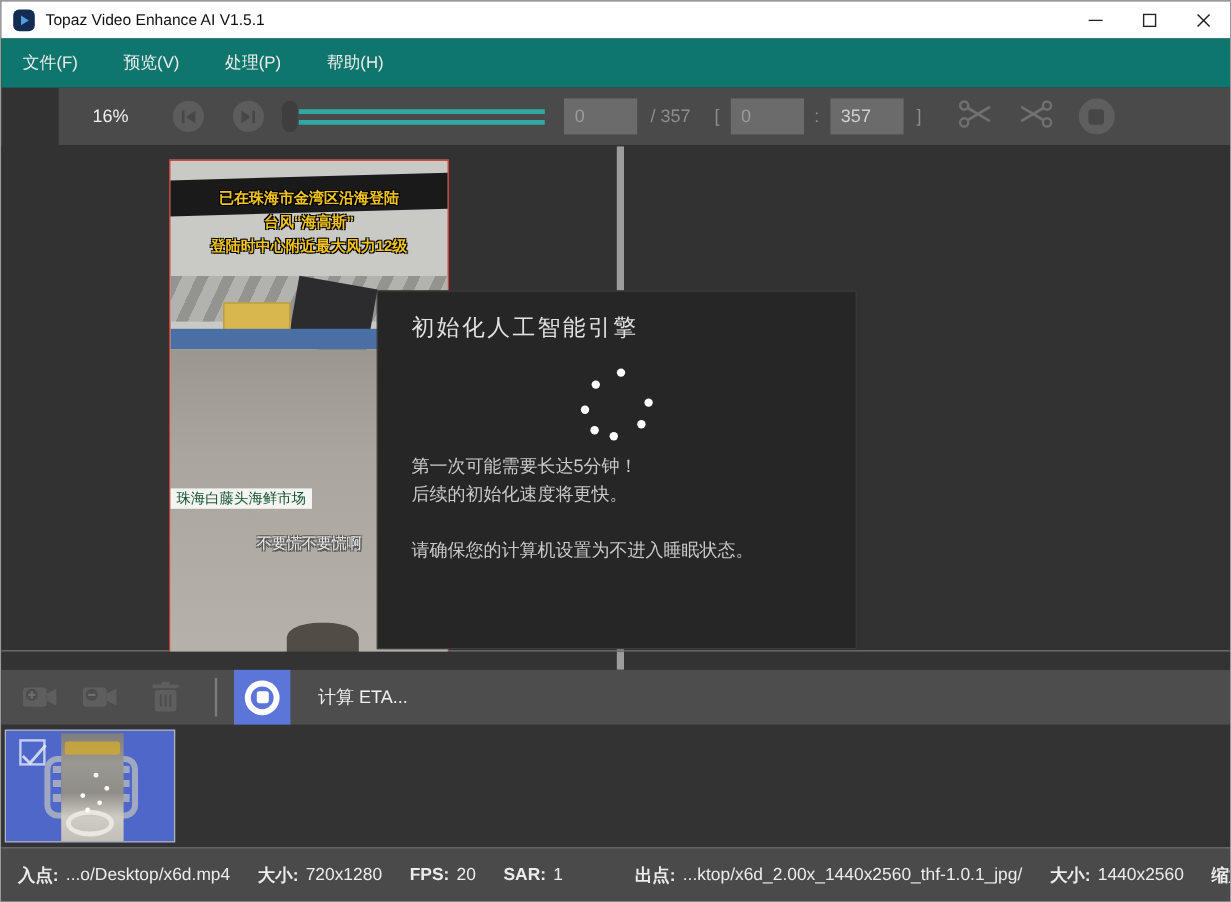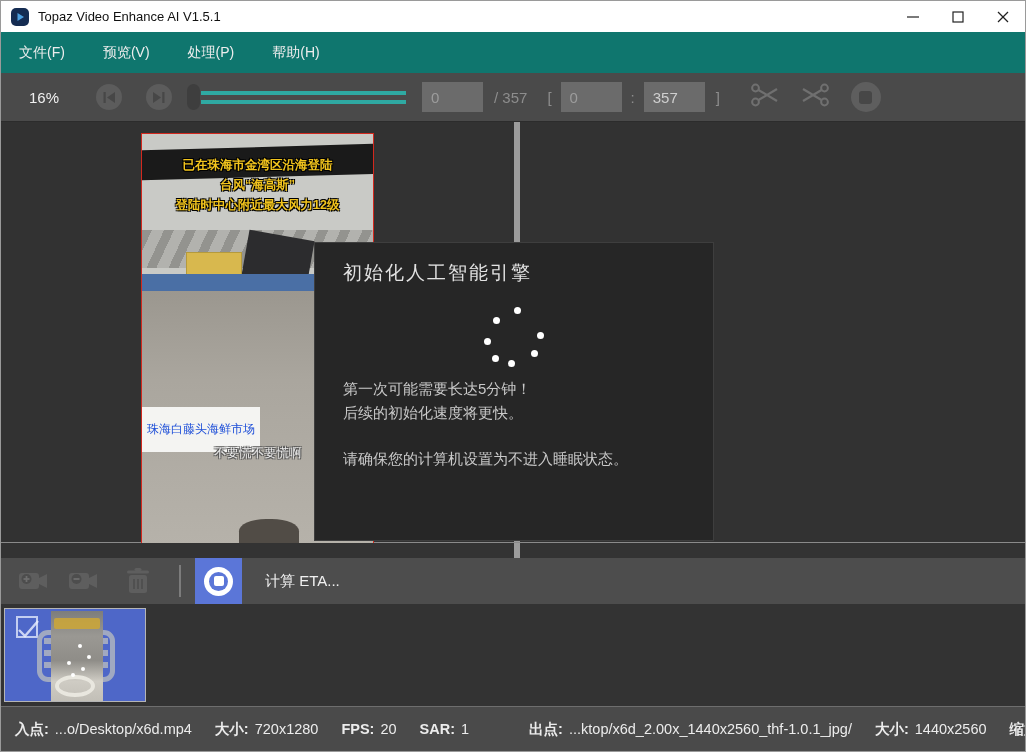--- a/index.html
+++ b/index.html
@@ -19,21 +19,21 @@
   .win-btn { width:45px; height:100%; display:flex; align-items:center; justify-content:center; }
   .win-btn svg { display:block; }
 
   
   .menubar { height:41px; background:#0f766e; display:flex; align-items:center;
              padding-left:8px; flex:0 0 41px; }
   .menu-item { color:#ededed; font-size:14px; padding:5px 10px; margin-right:18px; cursor:default; }
 
   
   .toolbar { height:49px; background:#4a4a4a; display:flex; align-items:center;
-             flex:0 0 49px; border-bottom:1px solid #2c2c2c; }
+             flex:0 0 49px; border-bottom:1px solid #2c2c2c;margin-left:48px; }
   .zoom-level { color:#f0f0f0; font-size:15px; margin-left:28px; width:38px; }
   .circle-btn { width:26px; height:26px; border-radius:50%; background:#5c5c5c;
                 display:flex; align-items:center; justify-content:center; }
   .circle-btn svg { display:block; }
   .btn-skip-start { margin-left:29px; }
   .btn-skip-end { margin-left:24px; }
   .slider-handle { width:13px; height:26px; border-radius:7px; background:#3e3e3e; margin-left:15px; }
   .slider-track { width:205px; height:13px; margin-left:1px; display:flex;
                   flex-direction:column; justify-content:space-between; }
   .slider-track .bar { height:4px; background:#2fa9a2; }
@@ -68,22 +68,22 @@
              background:repeating-linear-gradient(115deg,#93938f 0 9px,#b2b2ae 9px 20px); }
   .v-hang { position:absolute; left:102px; top:101px; width:66px; height:58px;
             background:#2c2c2e; transform:rotate(10deg); }
   .v-sign { position:absolute; left:44px; top:118px; width:56px; height:24px;
             background:#d8b84e; border:1px solid #b59a3c; }
   .v-fence { position:absolute; left:0; top:140px; width:231px; height:17px; background:#4a6fa5; }
   .v-water { position:absolute; left:0; top:157px; width:231px; height:255px;
              background:linear-gradient(180deg,#9b978f 0%,#aaa69e 35%,#b6b2aa 100%); }
   .v-blob { position:absolute; left:97px; top:385px; width:60px; height:27px;
             border-radius:45% 45% 10% 10%; background:#514c46; }
-  .v-location { position:absolute; left:0; top:273px; background:#f4f4f2; color:#1d4ed8;
-                font-size:12px; padding:14px 5px; white-space:nowrap; }
+  .v-location { position:absolute; left:0; top:273px; background:#f4f4f2; color:#14532d;
+                font-size:12px; padding:0 5px; white-space:nowrap; }
   .v-subtitle { position:absolute; left:72px; top:311px; color:#ececec; font-size:12.5px;
                 white-space:nowrap;
                 text-shadow:-1px -1px 0 #555, 1px -1px 0 #555, -1px 1px 0 #555, 1px 1px 0 #555; }
 
   
   .dialog { position:absolute; left:313px; top:120px; width:400px; height:299px;
             background:#262626; border:1px solid #3e3e3e; z-index:5; }
   .dialog-title { position:absolute; left:28px; top:17px; font-size:19px; color:#e2e2e2;
                   letter-spacing:2px; }
   .spinner { position:absolute; left:0; top:0; }

